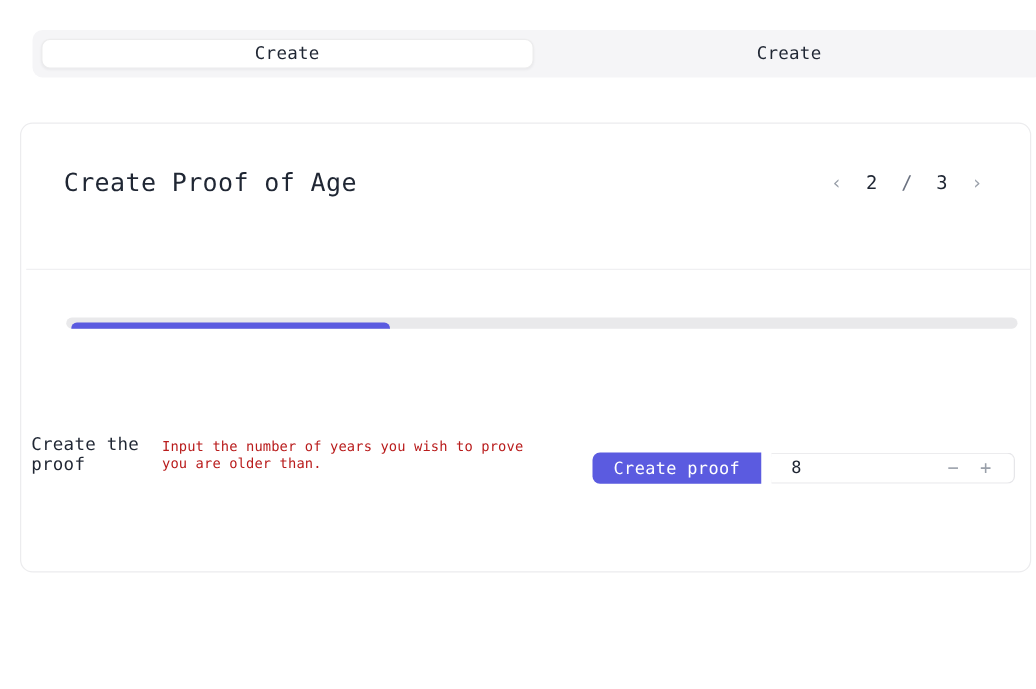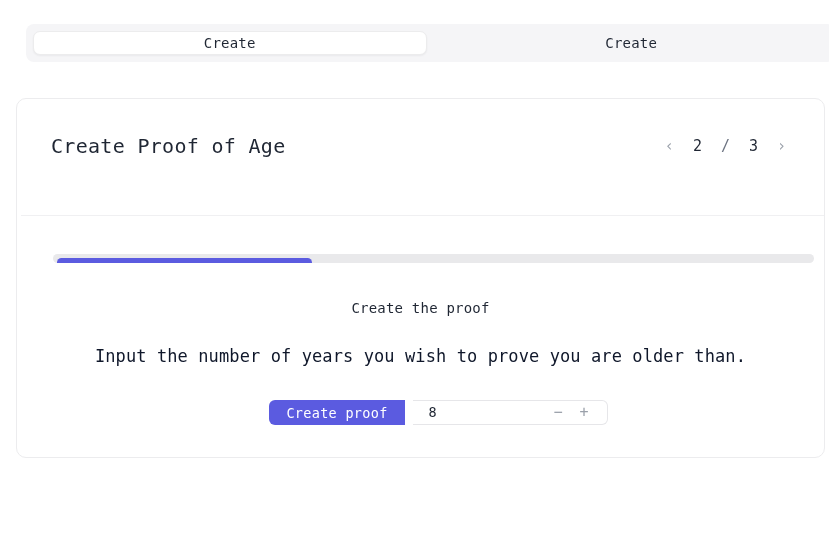--- a/index.html
+++ b/index.html
@@ -135,36 +135,36 @@
   }
 
   
   .card-body {
     position: absolute;
     left: 0;
     top: 113px;
     right: 0;
     bottom: 0;
     display: flex;
-    flex-direction: column;
+    flex-direction: row;
     align-items: center;
     justify-content: flex-start;
     padding-top: 80px;
   }
 
   .step-title {
     font-size: 14px;
     color: #1f2633;
     letter-spacing: 0.2px;
     margin-bottom: 26px;
   }
 
   .step-desc {
-    font-size: 17px;
-    color: #0f172a;
+    font-size: 11px;
+    color: #b91c1c;
     letter-spacing: 0.1px;
     margin-bottom: 26px;
   }
 
   
   .action-group {
     display: flex;
     align-items: stretch;
     height: 33px;
     padding-left: 36px;

